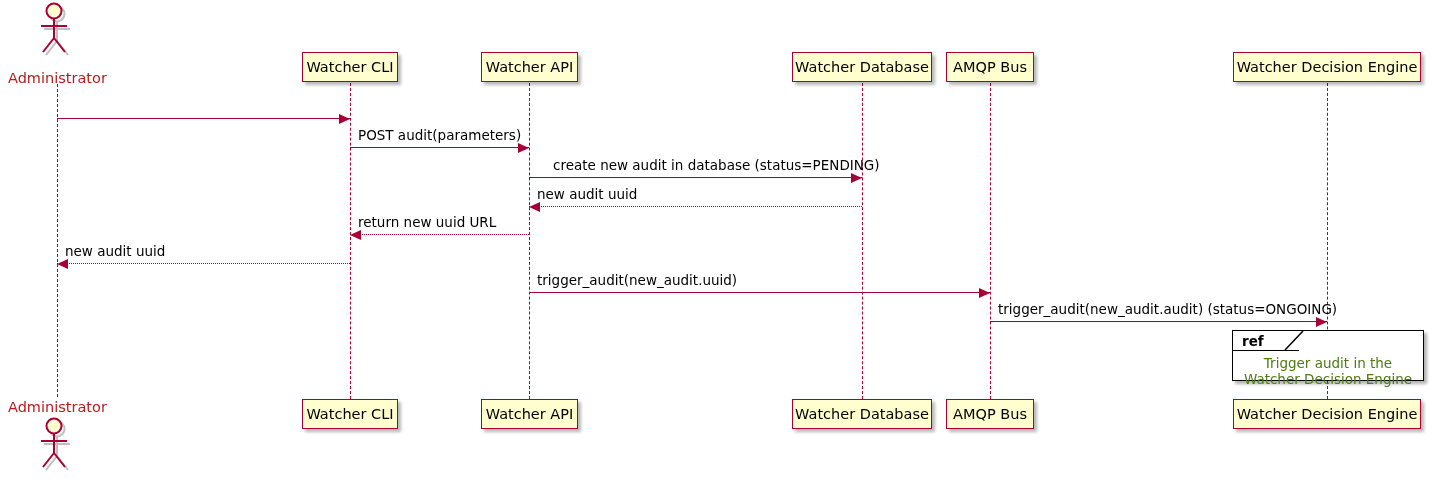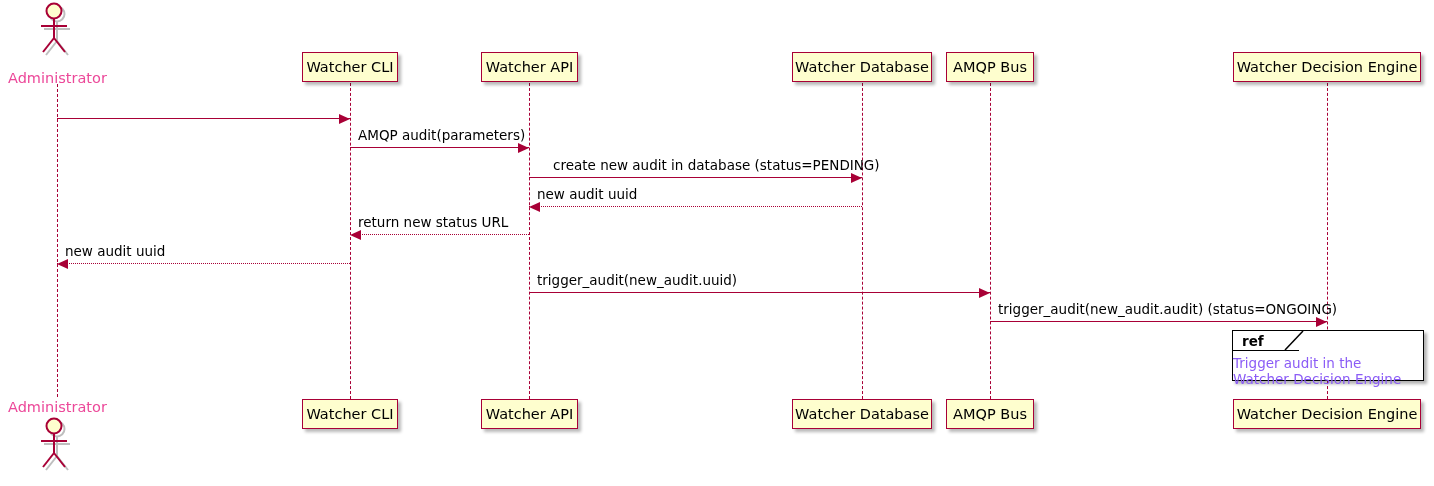--- a/index.html
+++ b/index.html
@@ -36,21 +36,21 @@
     justify-content: center;
     font-size: 14.5px;
     color: #000000;
     white-space: nowrap;
     line-height: 1;
     padding: 0 9px;
   }
   .actor-label {
     position: absolute;
     font-size: 14.5px;
-    color: #ec4899;
+    color: #b91c1c;
     white-space: nowrap;
     line-height: 1;
   }
   .actor-fig {
     position: absolute;
   }
   .msg-line {
     position: absolute;
     height: 0;
     border-top: 1.5px solid #A80036;
@@ -106,23 +106,23 @@
   .ref-tab-corner {
     position: absolute;
     width: 0;
     height: 0;
   }
   .ref-body {
     position: absolute;
     left: 0;
     right: 0;
     top: 21px;
-    text-align: left;
+    text-align: center;
     font-size: 13.5px;
-    color: #8b5cf6;
+    color: #4d7c0f;
     line-height: 16px;
     padding-top: 3px;
   }
   .ref-body div { white-space: nowrap; }
 </style>
 </head>
 <body>
 
 <div id="diagram">
     <div class="lifeline" style="left: 57px; top: 84px; height: 313px;"></div>
@@ -168,30 +168,30 @@
     <div class="participant-box" style="left: 792px; top: 52px; width: 140px; height: 30px;">Watcher Database</div>
     <div class="participant-box" style="left: 792px; top: 399px; width: 140px; height: 30px;">Watcher Database</div>
     <div class="participant-box" style="left: 946px; top: 52px; width: 88px; height: 30px;">AMQP Bus</div>
     <div class="participant-box" style="left: 946px; top: 399px; width: 88px; height: 30px;">AMQP Bus</div>
     <div class="participant-box" style="left: 1233px; top: 52px; width: 188px; height: 30px;">Watcher Decision Engine</div>
     <div class="participant-box" style="left: 1233px; top: 399px; width: 188px; height: 30px;">Watcher Decision Engine</div>
     <div class="msg-line" style="left: 57px; top: 118px; width: 293px;"></div>
     <div class="arrow-head right" style="top: 113.5px; left: 339px;"></div>
     <div class="msg-line" style="left: 350px; top: 147px; width: 179px;"></div>
     <div class="arrow-head right" style="top: 142.5px; left: 518px;"></div>
-    <div class="msg-label" style="left: 358px; top: 129px;">AMQP audit(parameters)</div>
+    <div class="msg-label" style="left: 358px; top: 129px;">POST audit(parameters)</div>
     <div class="msg-line" style="left: 529px; top: 177px; width: 333px;"></div>
     <div class="arrow-head right" style="top: 172.5px; left: 851px;"></div>
     <div class="msg-label" style="left: 553px; top: 159px;">create new audit in database (status=PENDING)</div>
     <div class="msg-line dotted" style="left: 529px; top: 206px; width: 333px;"></div>
     <div class="arrow-head left" style="top: 201.5px; left: 529px;"></div>
     <div class="msg-label" style="left: 537px; top: 188px;">new audit uuid</div>
     <div class="msg-line dotted" style="left: 350px; top: 234px; width: 179px;"></div>
     <div class="arrow-head left" style="top: 229.5px; left: 350px;"></div>
-    <div class="msg-label" style="left: 358px; top: 216px;">return new status URL</div>
+    <div class="msg-label" style="left: 358px; top: 216px;">return new uuid URL</div>
     <div class="msg-line dotted" style="left: 57px; top: 263px; width: 293px;"></div>
     <div class="arrow-head left" style="top: 258.5px; left: 57px;"></div>
     <div class="msg-label" style="left: 65px; top: 245px;">new audit uuid</div>
     <div class="msg-line" style="left: 529px; top: 292px; width: 461px;"></div>
     <div class="arrow-head right" style="top: 287.5px; left: 979px;"></div>
     <div class="msg-label" style="left: 537px; top: 274px;">trigger_audit(new_audit.uuid)</div>
     <div class="msg-line" style="left: 990px; top: 321px; width: 337px;"></div>
     <div class="arrow-head right" style="top: 316.5px; left: 1316px;"></div>
     <div class="msg-label" style="left: 998px; top: 303px;">trigger_audit(new_audit.audit) (status=ONGOING)</div>
     <div class="ref-box" style="left: 1232px; top: 330px; width: 192px; height: 51px;">

